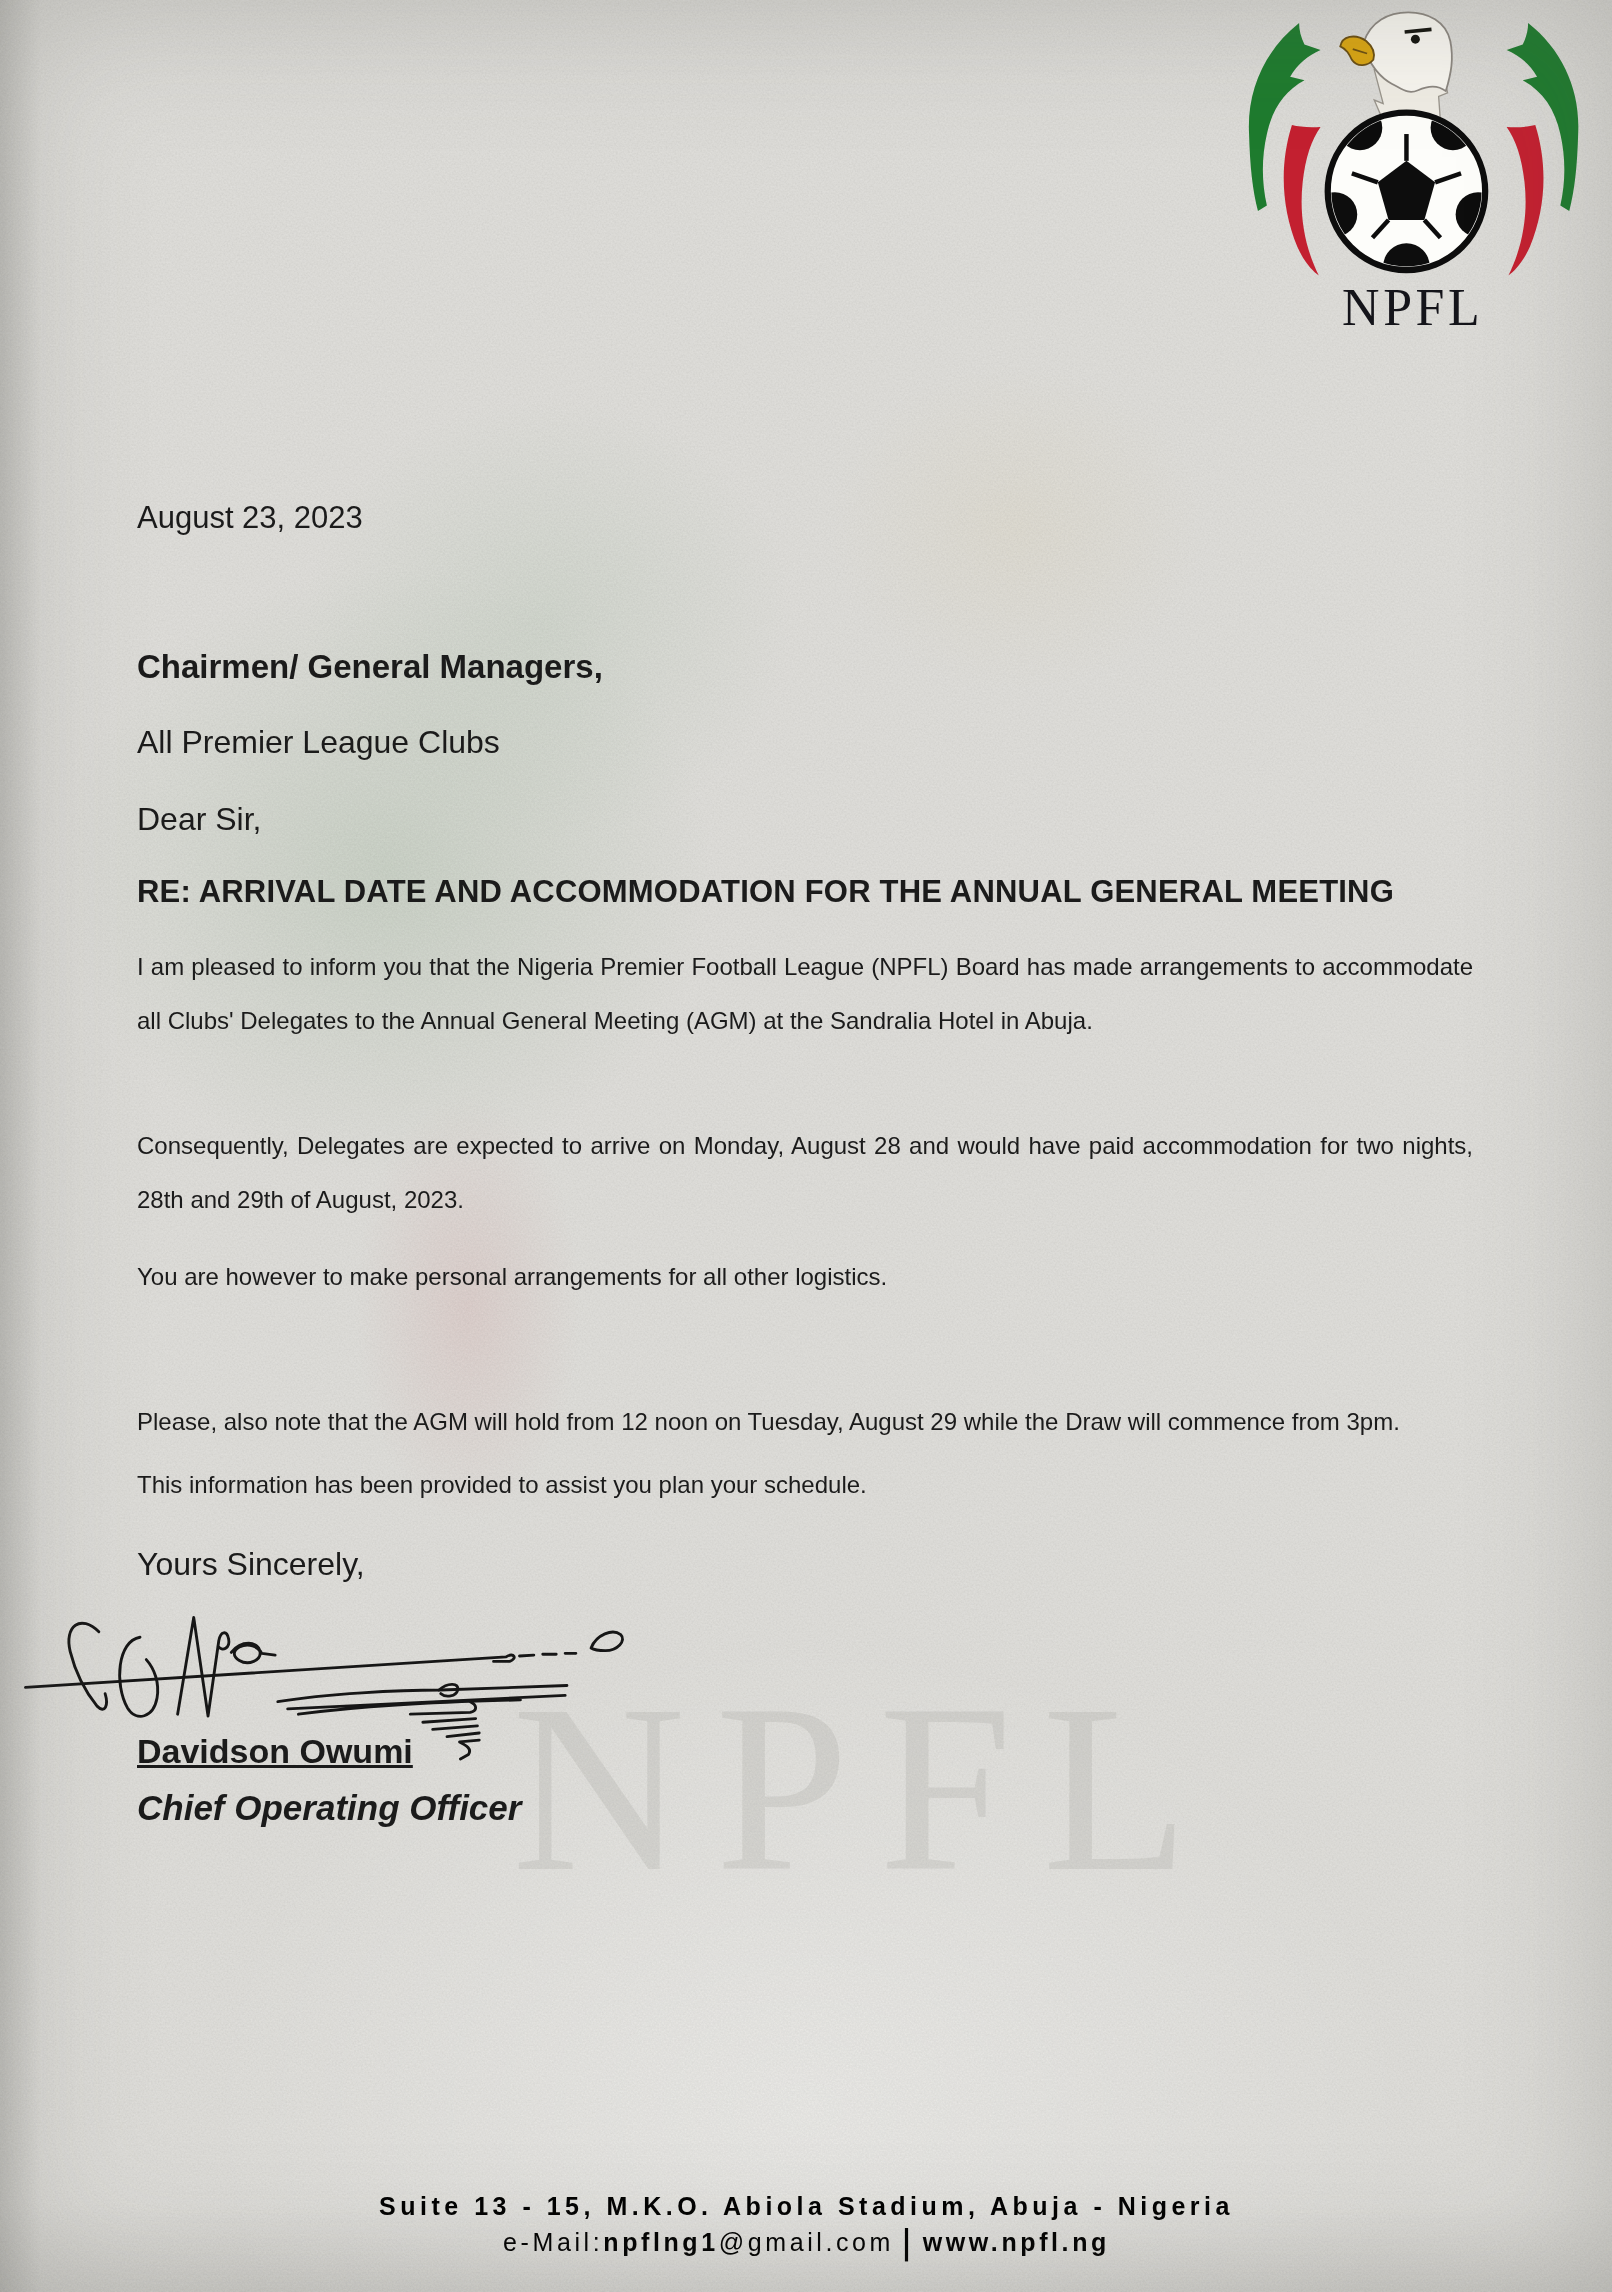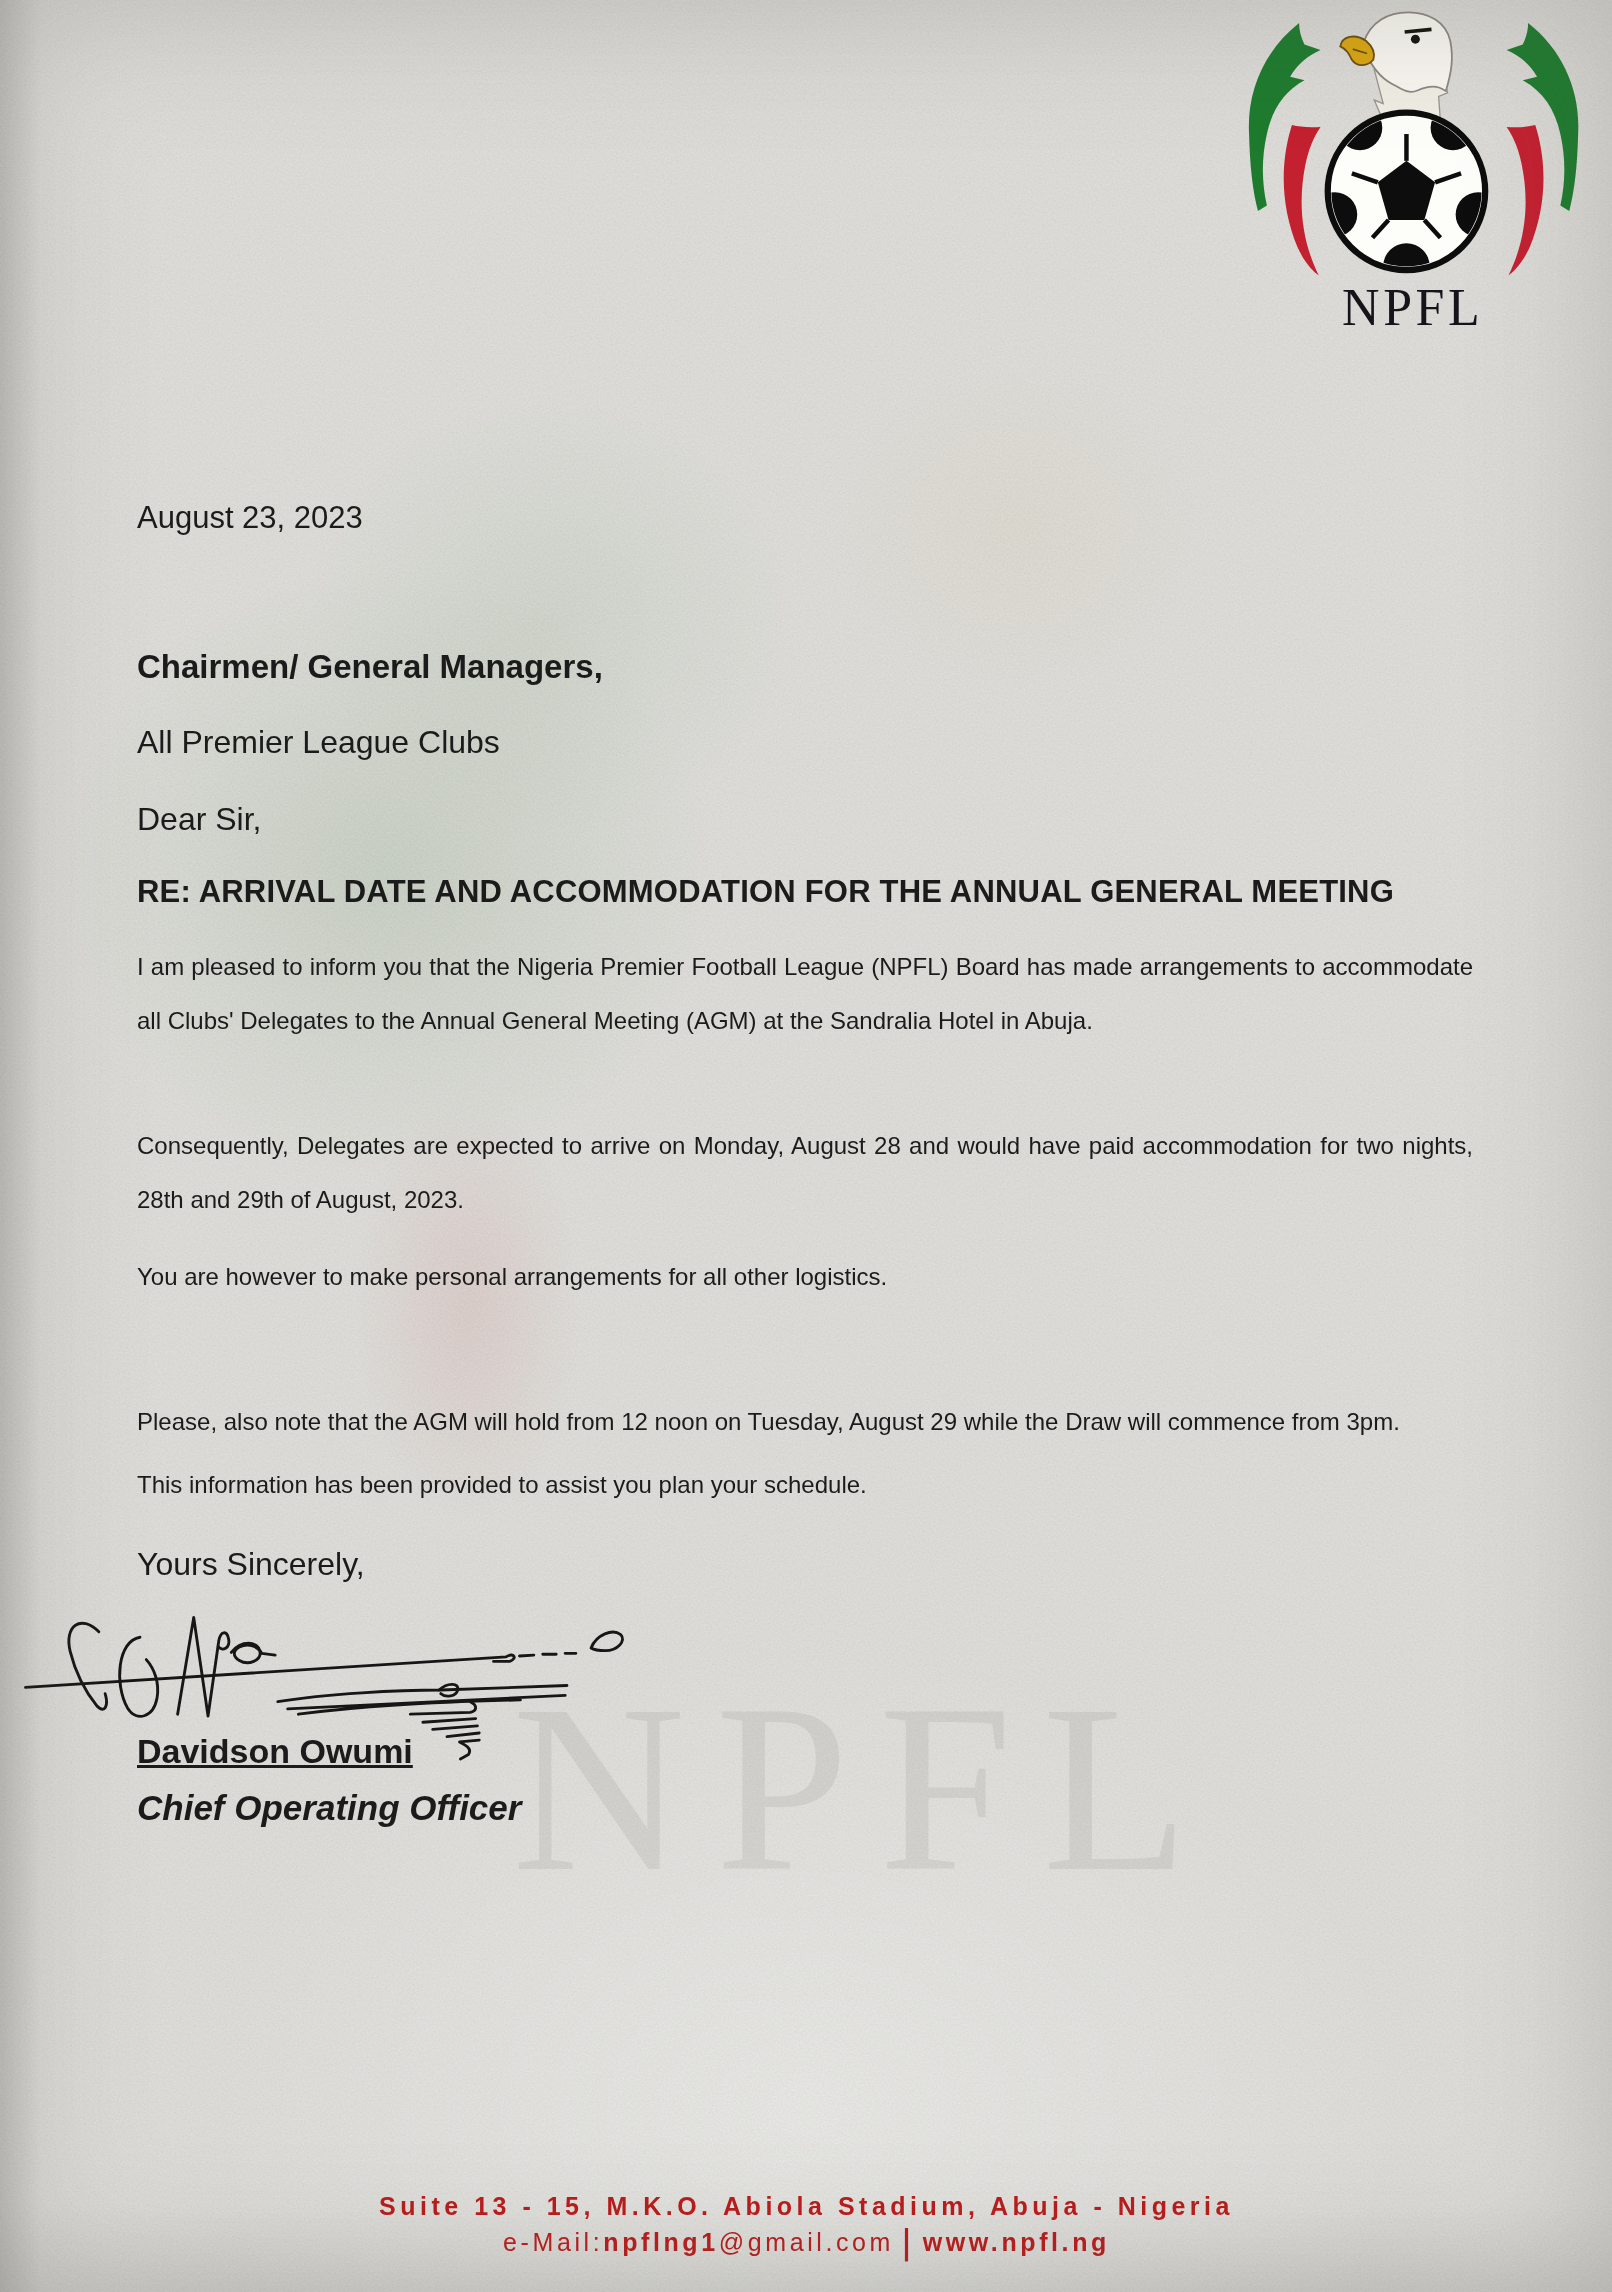--- a/index.html
+++ b/index.html
@@ -46,21 +46,21 @@
 
   .wordmark-watermark{
     top:1668px;left:512px;
     font-family:"Liberation Serif", serif;
     font-size:240px;line-height:1;
     letter-spacing:30px;
     color:rgba(85,85,78,0.10);
     pointer-events:none;
   }
 
-  .footer{left:0;width:1613px;text-align:center;color:#b91c1c;}
+  .footer{left:0;width:1613px;text-align:center;color:#000000;}
   .footer-line1{top:2192px;font-size:25px;font-weight:bold;letter-spacing:4.5px;}
   .footer-line2{top:2228px;font-size:25px;letter-spacing:3.6px;}
   .footer-line2 .bold{font-weight:bold;}
   .footer-line2 .sep{font-weight:bold;display:inline-block;transform:scaleY(1.4);margin:0 9px;}
 
   .logo{left:1240px;top:7.2px;}
   .signature{left:18px;top:1605px;}
 </style>
 </head>
 <body>

